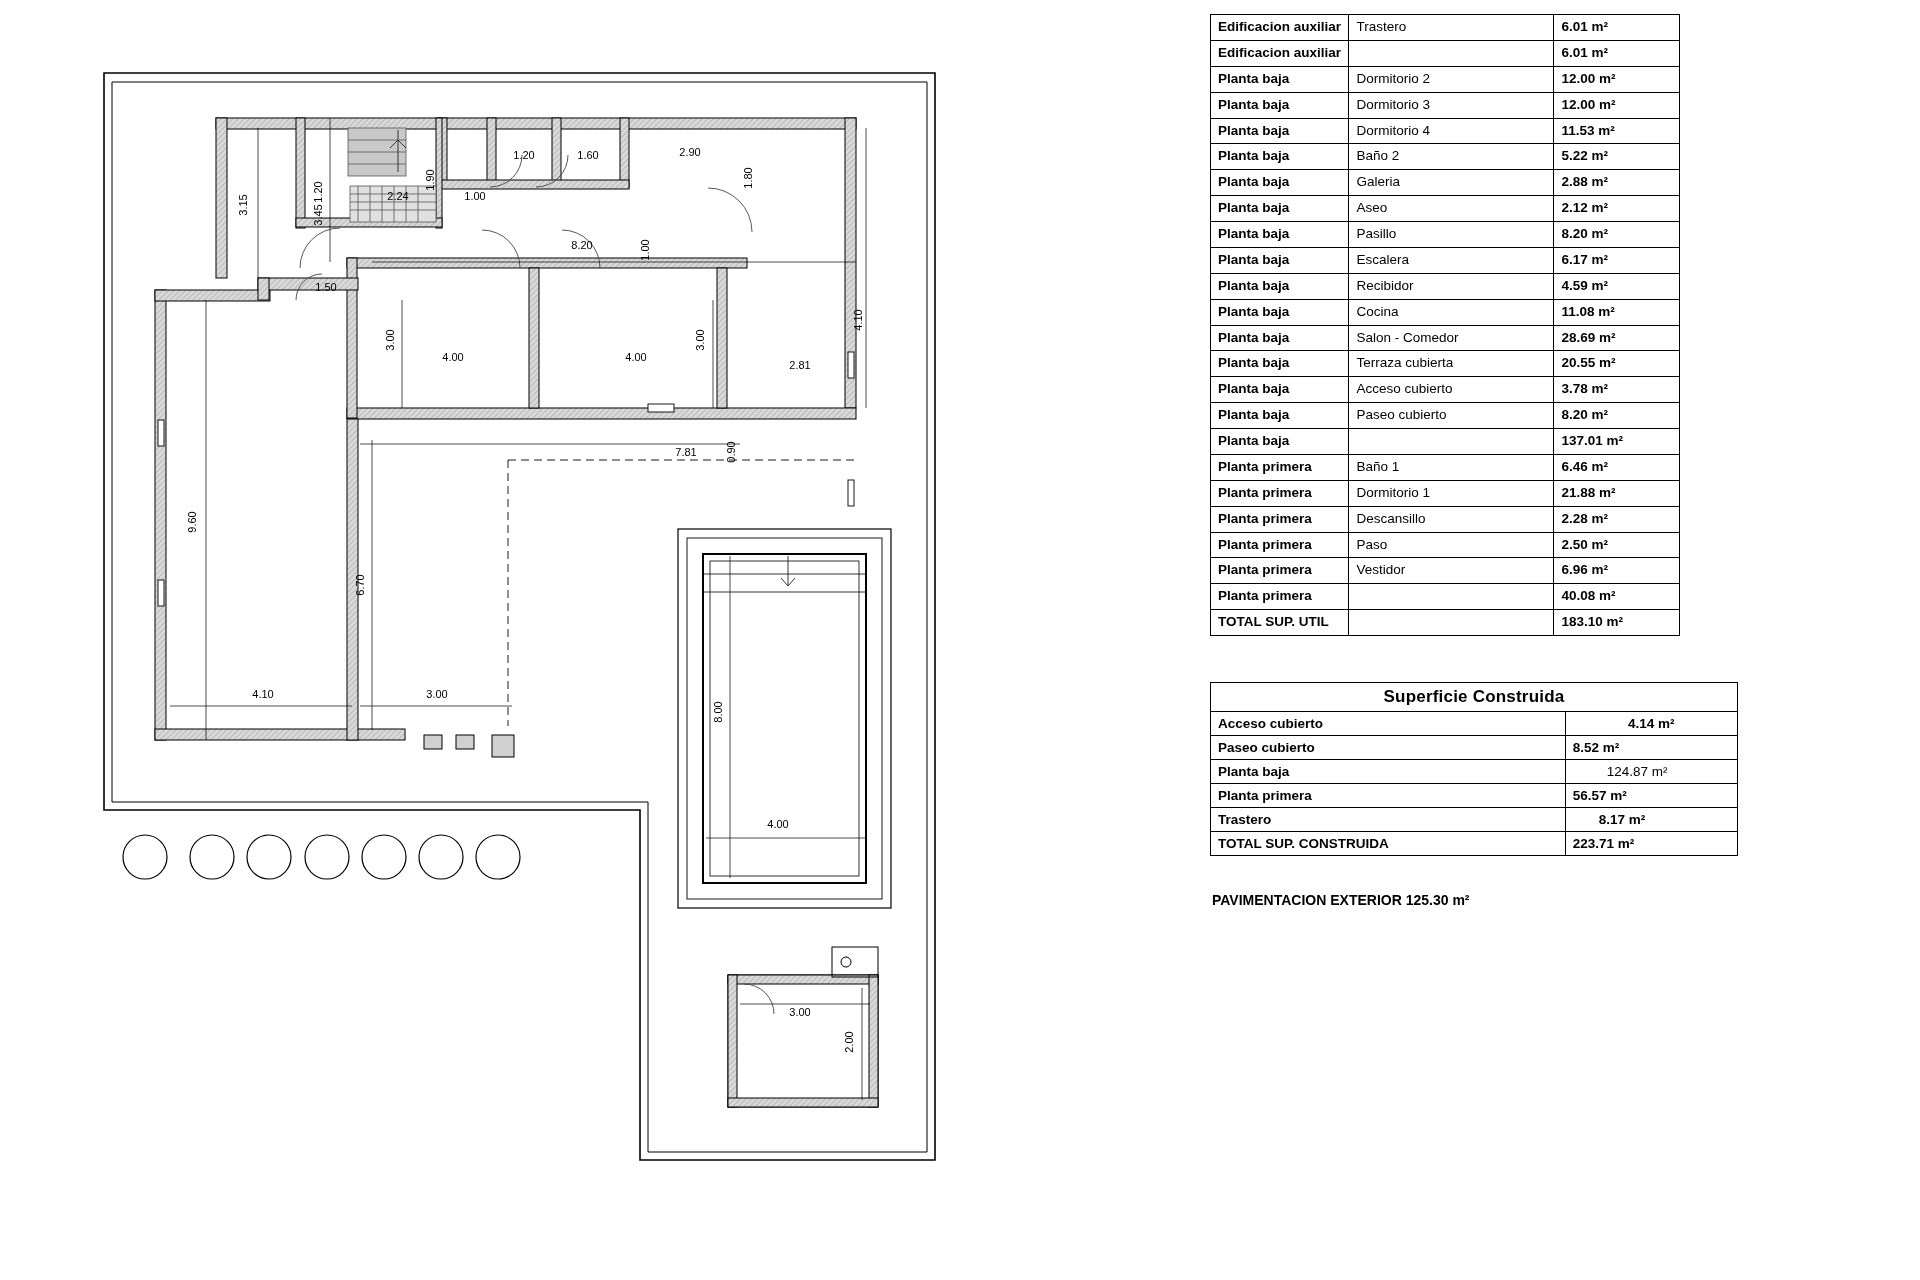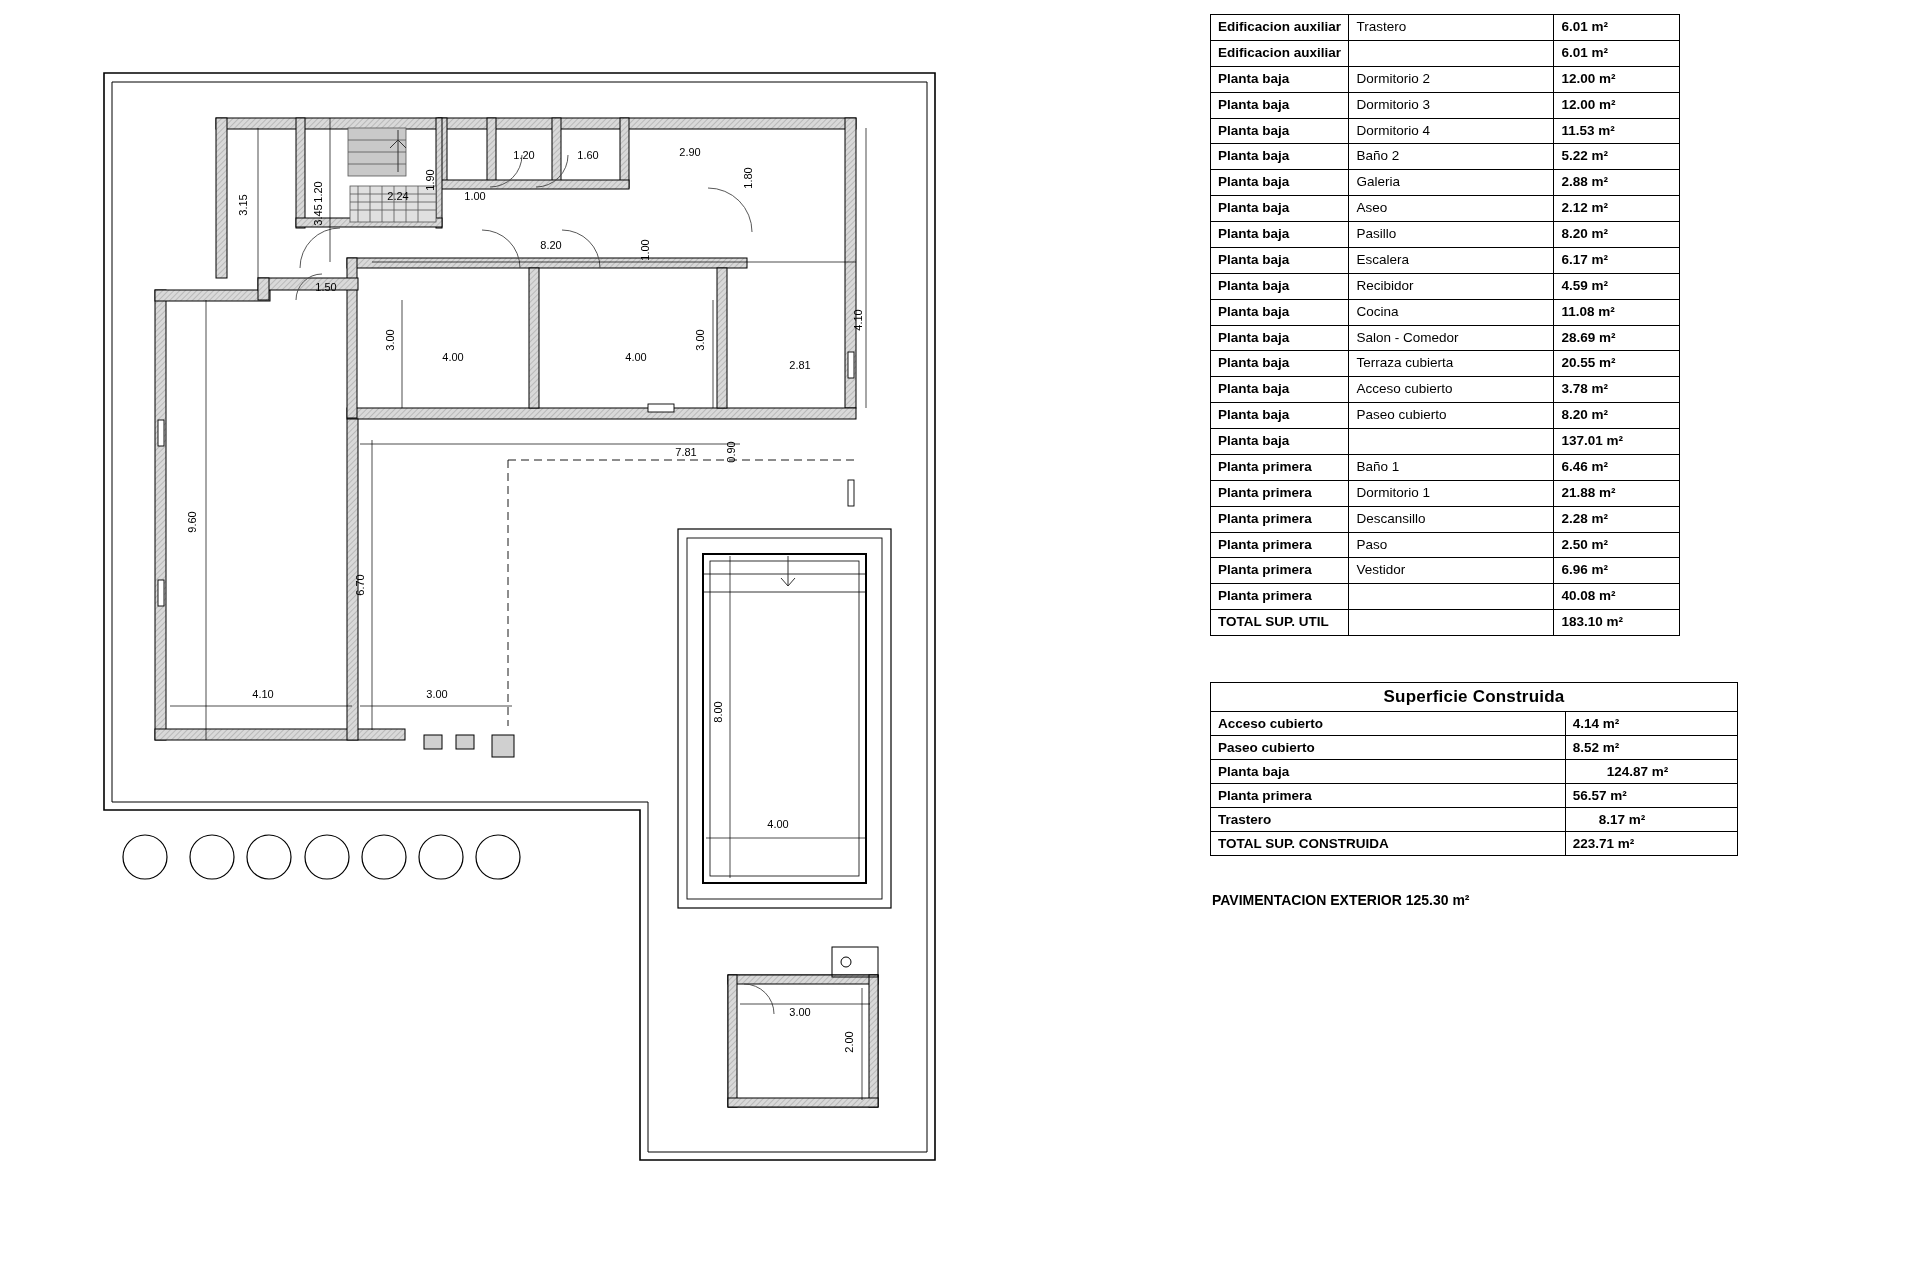--- a/index.html
+++ b/index.html
@@ -237,21 +237,21 @@
       <div class="dim" style="position: absolute; left: 318px; top: 192px; transform: translate(-50%, -50%) rotate(-90deg); white-space: nowrap;">1.20</div>
       <div class="dim" style="position: absolute; left: 318px; top: 215px; transform: translate(-50%, -50%) rotate(-90deg); white-space: nowrap;">3.45</div>
       <div class="dim" style="position: absolute; left: 398px; top: 196px; transform: translate(-50%, -50%) rotate(0deg); white-space: nowrap;">2.24</div>
       <div class="dim" style="position: absolute; left: 430px; top: 180px; transform: translate(-50%, -50%) rotate(-90deg); white-space: nowrap;">1.90</div>
       <div class="dim" style="position: absolute; left: 475px; top: 196px; transform: translate(-50%, -50%) rotate(0deg); white-space: nowrap;">1.00</div>
       <div class="dim" style="position: absolute; left: 524px; top: 155px; transform: translate(-50%, -50%) rotate(0deg); white-space: nowrap;">1.20</div>
       <div class="dim" style="position: absolute; left: 588px; top: 155px; transform: translate(-50%, -50%) rotate(0deg); white-space: nowrap;">1.60</div>
       <div class="dim" style="position: absolute; left: 690px; top: 152px; transform: translate(-50%, -50%) rotate(0deg); white-space: nowrap;">2.90</div>
       <div class="dim" style="position: absolute; left: 748px; top: 178px; transform: translate(-50%, -50%) rotate(-90deg); white-space: nowrap;">1.80</div>
       <div class="dim" style="position: absolute; left: 326px; top: 287px; transform: translate(-50%, -50%) rotate(0deg); white-space: nowrap;">1.50</div>
-      <div class="dim" style="position: absolute; left: 551px; top: 245px; transform: translate(-50%, -50%) rotate(0deg); white-space: nowrap;">8.20</div>
+      <div class="dim" style="position: absolute; left: 582px; top: 245px; transform: translate(-50%, -50%) rotate(0deg); white-space: nowrap;">8.20</div>
       <div class="dim" style="position: absolute; left: 645px; top: 250px; transform: translate(-50%, -50%) rotate(-90deg); white-space: nowrap;">1.00</div>
       <div class="dim" style="position: absolute; left: 858px; top: 320px; transform: translate(-50%, -50%) rotate(-90deg); white-space: nowrap;">4.10</div>
       <div class="dim" style="position: absolute; left: 390px; top: 340px; transform: translate(-50%, -50%) rotate(-90deg); white-space: nowrap;">3.00</div>
       <div class="dim" style="position: absolute; left: 453px; top: 357px; transform: translate(-50%, -50%) rotate(0deg); white-space: nowrap;">4.00</div>
       <div class="dim" style="position: absolute; left: 636px; top: 357px; transform: translate(-50%, -50%) rotate(0deg); white-space: nowrap;">4.00</div>
       <div class="dim" style="position: absolute; left: 700px; top: 340px; transform: translate(-50%, -50%) rotate(-90deg); white-space: nowrap;">3.00</div>
       <div class="dim" style="position: absolute; left: 800px; top: 365px; transform: translate(-50%, -50%) rotate(0deg); white-space: nowrap;">2.81</div>
       <div class="dim" style="position: absolute; left: 686px; top: 452px; transform: translate(-50%, -50%) rotate(0deg); white-space: nowrap;">7.81</div>
       <div class="dim" style="position: absolute; left: 731px; top: 452px; transform: translate(-50%, -50%) rotate(-90deg); white-space: nowrap;">0.90</div>
       <div class="dim" style="position: absolute; left: 192px; top: 522px; transform: translate(-50%, -50%) rotate(-90deg); white-space: nowrap;">9.60</div>
@@ -400,29 +400,29 @@
 
   <table class="constr">
     <tbody>
       <tr>
         <td class="tbl-title" colspan="2">Superficie Construida</td>
       </tr>
     </tbody>
     <tbody id="constr-rows">
         <tr>
           <td style="width: 342px; font-weight: bold;">Acceso cubierto</td>
-          <td style="width: 124px; font-weight: bold;">4.14 m²</td>
+          <td style="width: 124px; font-weight: bold; text-align: center;">4.14 m²</td>
         </tr>
         <tr>
           <td style="width: 342px; font-weight: bold;">Paseo cubierto</td>
           <td style="width: 124px; font-weight: bold;">8.52 m²</td>
         </tr>
         <tr>
           <td style="width: 342px; font-weight: bold;">Planta baja</td>
-          <td style="width: 124px; font-weight: bold; padding-left: 41px;">124.87 m²</td>
+          <td style="width: 124px; font-weight: normal; padding-left: 41px;">124.87 m²</td>
         </tr>
         <tr>
           <td style="width: 342px; font-weight: bold;">Planta primera</td>
           <td style="width: 124px; font-weight: bold;">56.57 m²</td>
         </tr>
         <tr>
           <td style="width: 342px; font-weight: bold;">Trastero</td>
           <td style="width: 124px; font-weight: bold; padding-left: 33px;">8.17 m²</td>
         </tr>
       </tbody>

